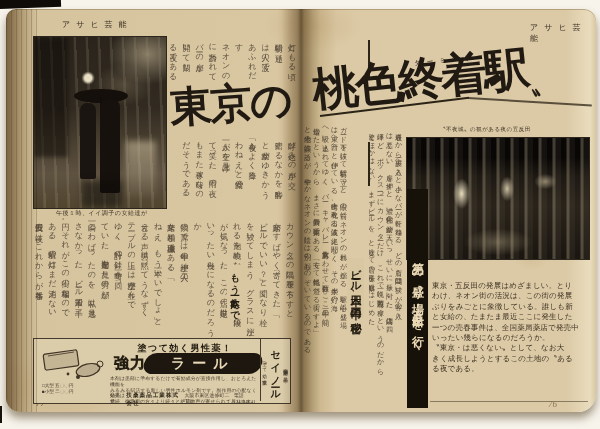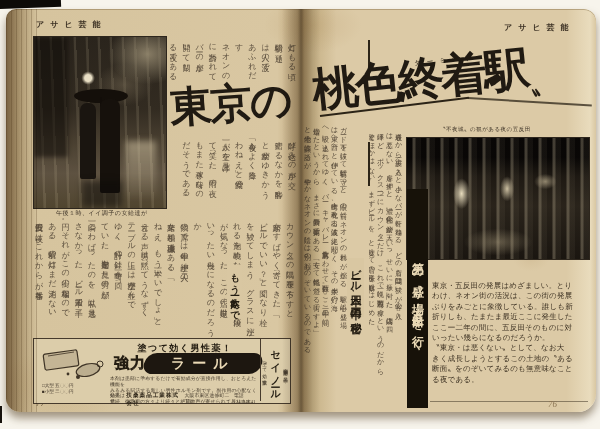--- a/index.html
+++ b/index.html
@@ -33,21 +33,21 @@
     left:6px;top:9px;width:32px;height:403px;z-index:40;pointer-events:none;border-radius:10px 0 0 14px;
     background:
       repeating-linear-gradient(90deg, rgba(90,68,38,.25) 0 1px, rgba(90,68,38,0) 1px 5px),
       linear-gradient(90deg, rgba(80,58,30,.5), rgba(80,58,30,.15) 60%, rgba(80,58,30,0));
     mix-blend-mode:multiply;
   }
   #corner-wedge{left:-5px;top:-1px;width:66px;height:9px;background:#0e0b08;transform:rotate(-2deg);z-index:60;}
   #left-tick{left:0;top:406px;width:2px;height:17px;background:#17120c;z-index:60;}
 
   
-  .hdr{font-size:8px;font-weight:bold;letter-spacing:6px;color:#3a2f22;}
+  .hdr{font-size:8px;font-weight:normal;letter-spacing:6px;color:#3a2f22;margin-left:26px;}
   .pagenum{font-size:9px;font-style:italic;color:#5c4c33;}
   .cap{font-size:5.5px;letter-spacing:.5px;color:#3c3226;}
   .vblock{writing-mode:vertical-rl;text-orientation:upright;color:#4a3e30;}
   .vcol{font-size:8px;line-height:13.2px;letter-spacing:.4px;opacity:.88;}
   .vcol-sm{font-size:7px;line-height:9px;letter-spacing:.35px;opacity:.9;}
   .vsub{writing-mode:vertical-rl;text-orientation:upright;font-weight:bold;color:#241d12;background:#d9c7a2;z-index:5;}
 
   
   .headline{font-weight:900;color:#201a12;white-space:nowrap;z-index:6;transform-origin:left bottom;}
   #headline-left{left:172px;top:80px;font-size:42px;letter-spacing:-2px;transform:rotate(-4deg);}
@@ -242,26 +242,25 @@
 <div class="abs photo" id="photo-right"></div>
 
 <div class="abs" id="banner">
   <span>第三の盛り場・五反田を行く</span>
 </div>
 
 <div class="abs" id="lead">
     <div class="pline">東京・五反田の発展はめざましい。とり</div>
     <div class="pline">わけ、ネオン街の活況は、この街の発展</div>
     <div class="pline">ぶりをみごとに象徴している。誰しも新</div>
-    <div class="pline">折りしも、たまたま最近ここに発生した</div>
-    <div class="pline">ここ一二年の間に、五反田そのものに対</div>
+    <div class="pline">と女給の、たまたま最近ここに発生した</div>
+    <div class="pline">一つの売春事件は、全国薬局薬店で発売中</div>
     <div class="pline">いったい幾らになるのだろうか。</div>
     <div class="pline">〝東京・は悪くない〟として、なお大</div>
     <div class="pline">きく成長しようとするこの土地の〝ある</div>
-    <div class="pline">断面〟をのぞいてみるのも無意味なこと</div>
     <div class="pline">る夜である。</div>
   </div>
 <div class="abs" style="left:430px;top:401px;width:158px;height:1px;background:rgba(70,58,40,.55);"></div>
 
 <div class="abs pagenum" style="left:548px;top:399px;color:#8a7452;">76</div>
 
 <div class="abs" id="gutter-shade"></div>
 <div class="abs" id="left-edge-shade"></div>
 <div class="abs" id="corner-wedge"></div>
 <div class="abs" id="left-tick"></div>

